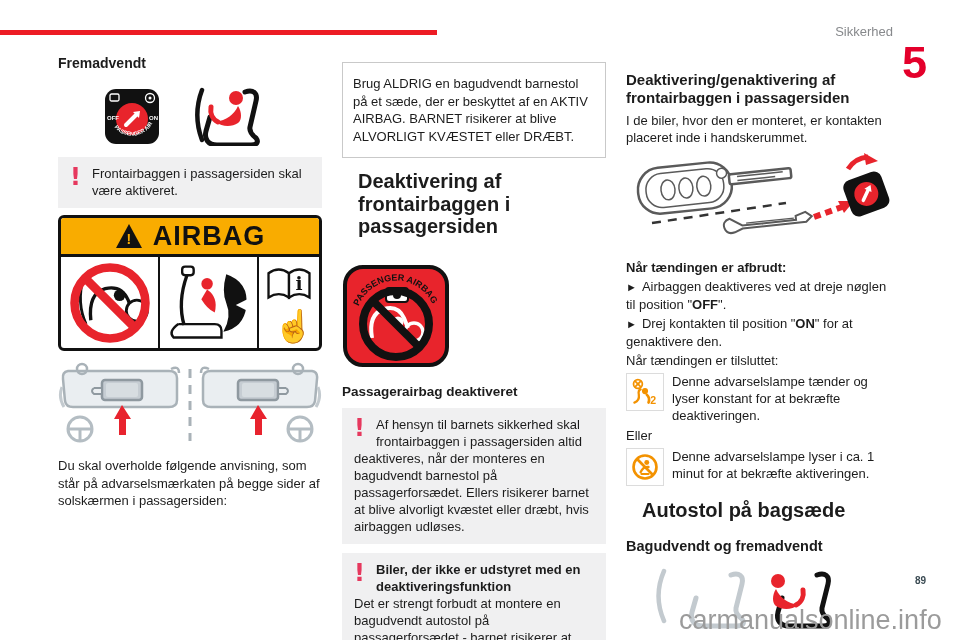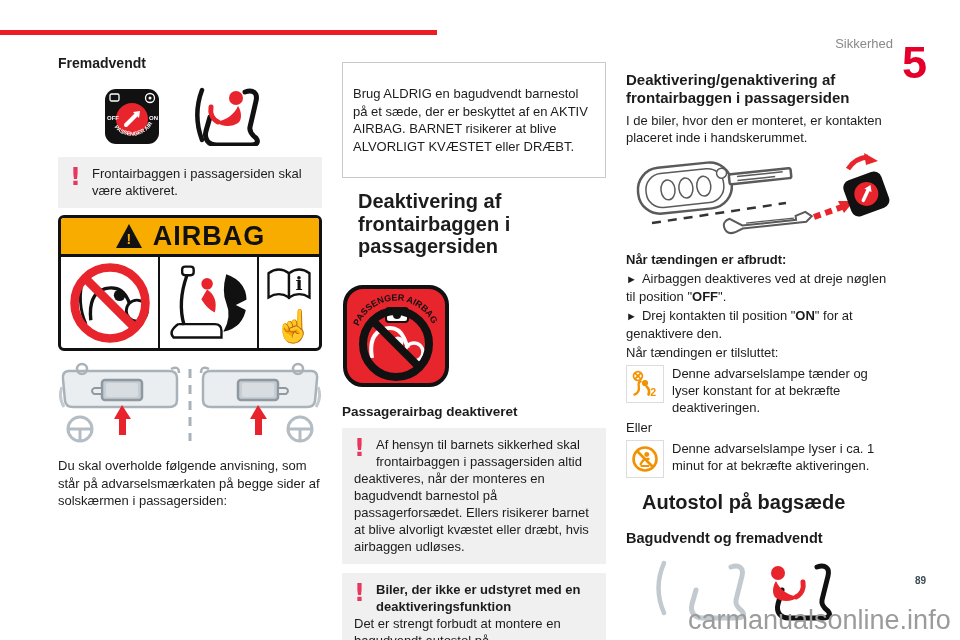--- a/index.html
+++ b/index.html
@@ -1,54 +1,54 @@
 <!DOCTYPE html>
 <html><head>
 <meta charset="utf-8">
 <style>
   html,body{margin:0;padding:0;}
   body{width:960px;height:640px;background:#fff;position:relative;overflow:hidden;
        font-family:"Liberation Sans", sans-serif;color:#1c1c1c;}
   
   .topline{position:absolute;left:0;top:30px;width:437px;height:5px;background:#ed1c24;}
-  .section-label{position:absolute;top:36px;right:67px;font-size:13px;color:#87898c;}
+  .section-label{position:absolute;top:24px;right:67px;font-size:13px;color:#87898c;}
   .chapter-num{position:absolute;top:40px;right:33px;font-size:45px;line-height:45px;font-weight:bold;color:#e4002b;}
   
   .col{position:absolute;width:264px;font-size:13px;line-height:17px;}
   .col1{left:58px;top:55px;}
   .col2{left:342px;top:55px;}
   .col3{left:626px;top:66px;}
   h4{font-size:14px;line-height:16px;margin:0;}
   .h-big{font-size:20px;line-height:22.5px;font-weight:bold;margin:16px;}
   .h-med{font-size:15px;line-height:17.5px;font-weight:bold;margin:0;}
   p{margin:0;}
   
   .graybox{background:#f0f0f1;padding:8px 12px 9px 12px;}
   .bang{float:left;width:22px;font-size:24px;line-height:24px;font-weight:800;color:#e6385e;font-family:"DejaVu Sans",sans-serif;}
   .boxtitle{font-weight:bold;}
   
-  .noticebox{border:1px solid #c9c9c9;padding:22px 10px;line-height:17.5px;}
+  .noticebox{border:1px solid #c9c9c9;padding:12px 10px;line-height:17.5px;}
   
   .iconrow{display:flex;align-items:center;}
   
   .sticker{border:3px solid #111;border-radius:6px;overflow:hidden;background:#fff;}
   .sticker-head{height:36px;background:#f9ac00;display:flex;align-items:center;justify-content:center;gap:10px;border-bottom:3px solid #111;}
   .sticker-title{font-size:27px;font-weight:800;letter-spacing:1px;color:#111;}
   .sticker-body{display:flex;height:91px;}
   .sticker-cell{display:flex;align-items:center;justify-content:center;}
   .sc1{width:97px;border-right:2px solid #111;}
   .sc2{width:97px;border-right:2px solid #111;}
   .sc3{flex:1;}
   
   .bullet{margin-top:2px;}
   .marker{font-size:11px;margin-right:5px;}
   .lamp-row{display:flex;gap:8px;margin-top:4px;}
   .lamp-box{flex:0 0 36px;width:36px;height:36px;border:1px solid #dcdcdc;display:flex;align-items:center;justify-content:center;background:#fff;}
   
-  .watermark{position:absolute;left:679px;top:605px;font-size:27px;color:#9b9b9b;margin-left:9px;}
+  .watermark{position:absolute;left:679px;top:605px;font-size:27px;color:#9b9b9b;}
   .pagenum{position:absolute;left:915px;top:575px;font-size:10px;font-weight:bold;color:#3a4a52;z-index:3;}
   b{font-weight:bold;}
 </style>
 </head>
 <body>
 
 <div class="page">
 
   <div class="topline"></div>
   <div class="section-label">Sikkerhed</div>
@@ -231,21 +231,21 @@
       <g transform="rotate(-20 240 42)">
         <rect x="220" y="24" width="40" height="38" rx="8" fill="#111"></rect>
         <circle cx="240" cy="43" r="12" fill="#e8242c"></circle>
         <line x1="235" y1="48" x2="244" y2="39" stroke="#fff" stroke-width="3.5" stroke-linecap="round"></line>
         <polygon points="247,36 240,37.5 245.5,43" fill="#fff"></polygon>
       </g>
       <path d="M222,18 A26,26 0 0 1 242,6" fill="none" stroke="#e8242c" stroke-width="5"></path>
       <polygon points="252,10 238,2 240,14" fill="#e8242c"></polygon>
     </svg>
 
-    <p class="boxtitle" style="margin-top:10px;">Når tændingen er afbrudt:</p>
+    <p class="boxtitle" style="margin-top:18px;">Når tændingen er afbrudt:</p>
 
     <p class="bullet"><span class="marker">►</span><span>Airbaggen deaktiveres ved at dreje nøglen til position "</span><b>OFF</b><span>".</span></p>
 
     <p class="bullet"><span class="marker">►</span><span>Drej kontakten til position "</span><b>ON</b><span>" for at genaktivere den.</span></p>
 
     <p style="margin-top:2px;">Når tændingen er tilsluttet:</p>
 
     <div class="lamp-row">
       <div class="lamp-box">
         <svg width="30" height="30" viewBox="0 0 34 34">

